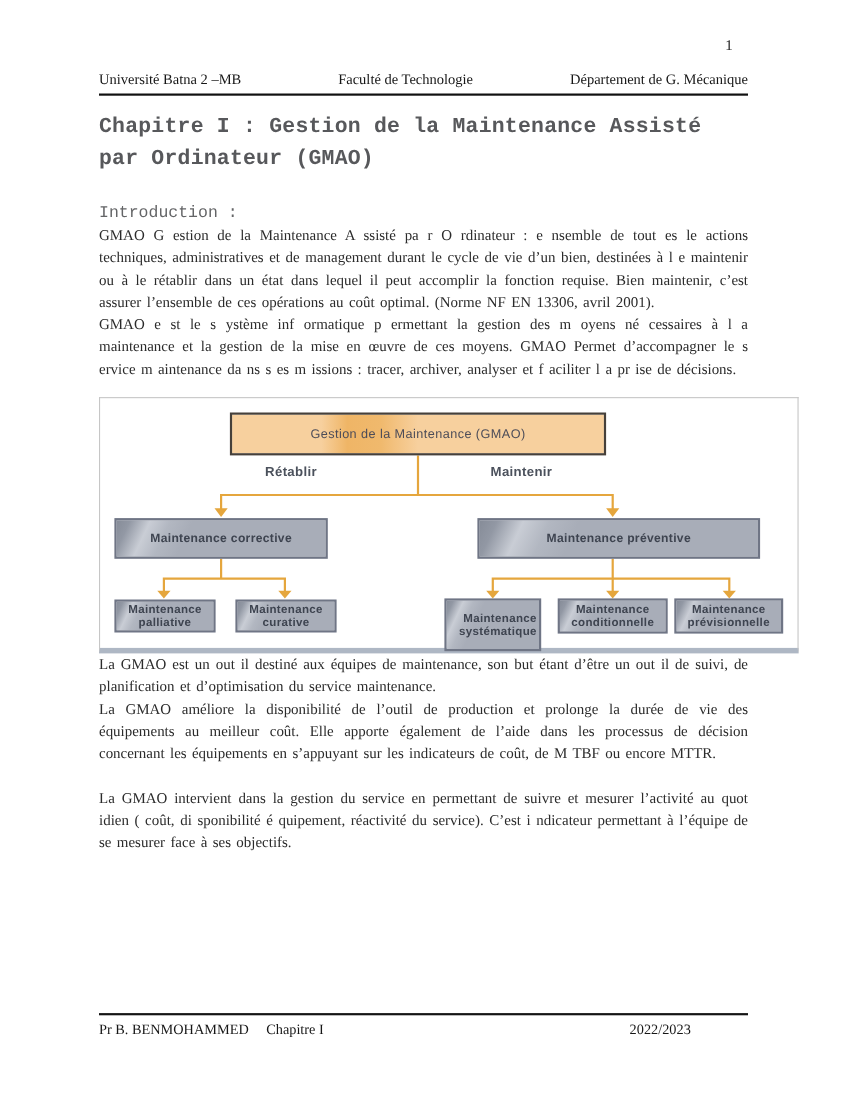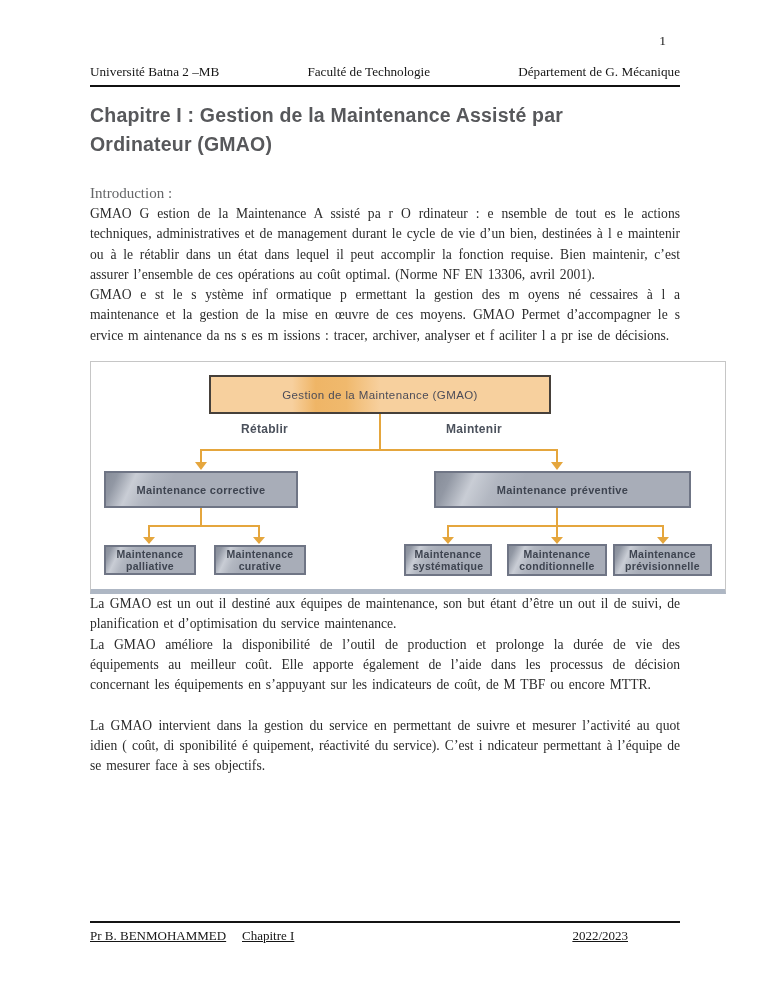--- a/index.html
+++ b/index.html
@@ -22,28 +22,28 @@
     padding-top:64px;
     display:flex;justify-content:space-between;align-items:baseline;
     font-size:13.2px;color:#161616;
     border-bottom:2px solid #111;
     padding-bottom:5px;
   }
   
   h1.doc-title{
     margin:14px 0 0 0;
     max-width:548px;
-    font-family:Liberation Sans, sans-serif;
+    font-family:Liberation Mono, monospace;
     font-weight:bold;
     font-size:19.5px;line-height:29px;
     color:#57585b;
     letter-spacing:0.2px;
   }
   .section-heading{
-    font-family:Liberation Serif, serif;
+    font-family:Liberation Mono, monospace;
     font-size:15px;color:#646567;
     margin:0 0 2px 0;
   }
   .intro-heading{margin-top:26px;}
   .pourquoi-heading{margin-top:24px;}
   p.body-text{
     margin:0;
     font-size:13.6px;line-height:20.3px;
     text-align:justify;
     color:#2b2b2b;
@@ -83,32 +83,31 @@
     border:2px solid #6f7585;
     display:flex;align-items:center;justify-content:center;text-align:center;
     font-weight:bold;color:#3e4450;letter-spacing:0.3px;
   }
   .gbox.category{font-size:11px;}
   .gbox.child{font-size:10.5px;line-height:12.5px;padding:1px 2px;}
   .box-corrective{left:13px;top:109px;width:194px;height:37px;}
   .box-preventive{left:343px;top:109px;width:257px;height:37px;}
   .box-palliative{left:13px;top:183px;width:92px;height:30px;}
   .box-curative{left:123px;top:183px;width:92px;height:30px;}
-  .box-systematique{left:313px;top:182px;width:88px;height:32px;}
+  .box-systematique{left:313px;top:182px;width:88px;height:48px;text-align:right;}
   .box-conditionnelle{left:416px;top:182px;width:100px;height:32px;}
   .box-previsionnelle{left:522px;top:182px;width:99px;height:32px;}
   
   .doc-footer{
     position:absolute;left:90px;top:921px;width:590px;
     border-top:2px solid #141414;
     padding-top:5px;
     font-size:13px;color:#161616;
     display:grid;
     grid-template-columns:152px 276px 110px 1fr;
-    text-decoration:underline;
   }
   .doc-footer .f-year{text-align:right;}
 </style>
 </head>
 <body>
 
 <div class="page">
 
   <div class="page-number">1</div>
 

